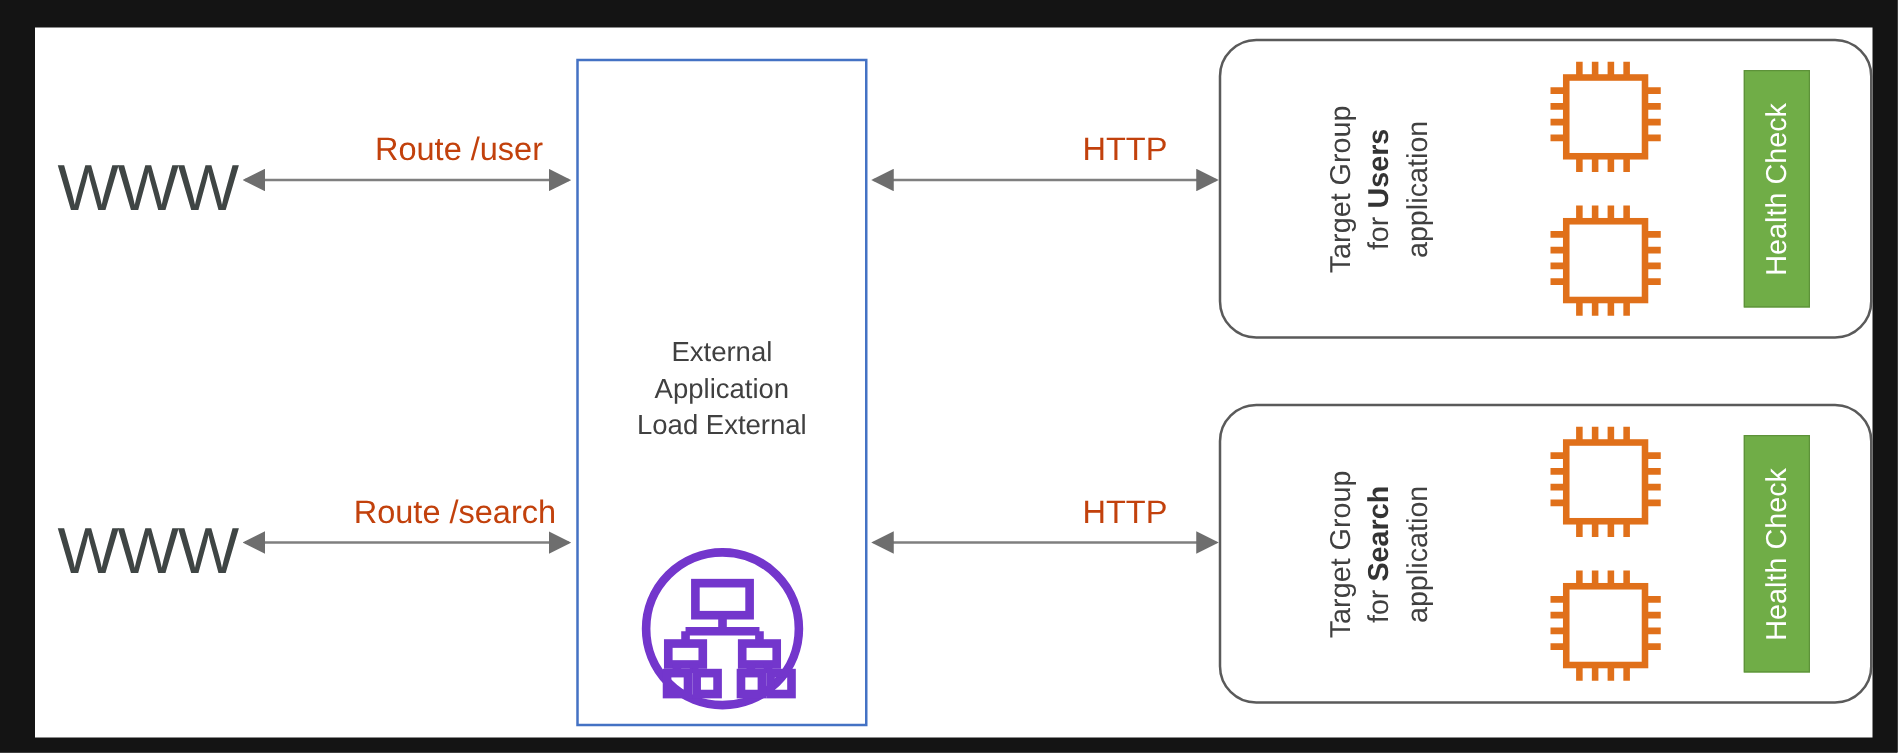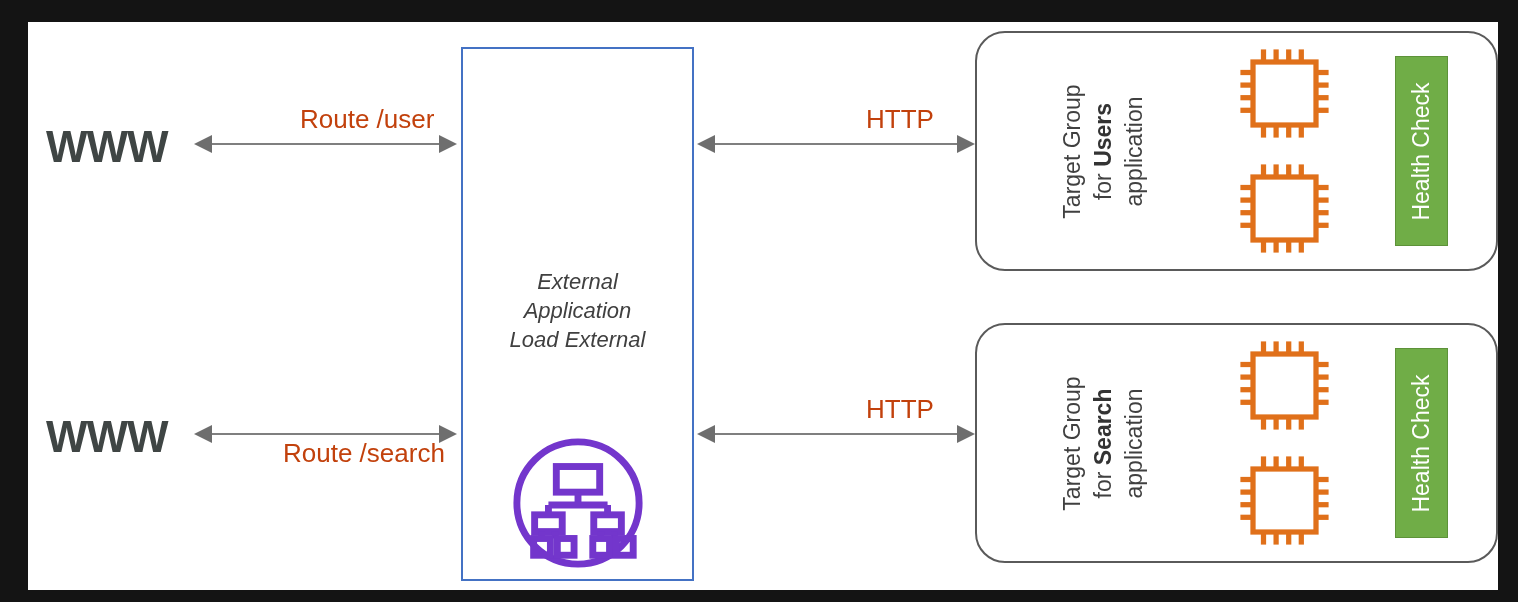--- a/index.html
+++ b/index.html
@@ -17,22 +17,22 @@
   #canvas {
     position: absolute;
     left: 28px; top: 22px;
     width: 1470px; height: 568px;
     background: #ffffff;
   }
 
   
   .www {
     position: absolute;
-    font-size: 44px;
-    font-weight: bold;
+    font-size: 52px;
+    font-weight: normal;
     color: #3F4544;
     letter-spacing: -1px;
     line-height: 1;
     white-space: nowrap;
   }
   #www-top    { left: 18px;  top: 103px; }
   #www-bottom { left: 18px;  top: 393px; }
 
   
   .arrow { position: absolute; }
@@ -55,21 +55,21 @@
     background: #ffffff;
   }
   #lb-title {
     position: absolute;
     left: 0; right: 0; top: 218px;
     text-align: center;
     font-size: 22px;
     line-height: 29px;
     color: #404040;
   }
-  #lb-title div { white-space: nowrap; font-style: italic; }
+  #lb-title div { white-space: nowrap; }
   #lb-icon {
     position: absolute;
     left: 50%; top: 385px;
     transform: translateX(-50%);
     width: 138px; height: 138px;
   }
 
   
   .tgroup {
     position: absolute;
@@ -162,21 +162,21 @@
           <marker id="ahR2" markerWidth="9" markerHeight="9" refX="8" refY="4.5" orient="auto">
             <path d="M0,0 L9,4.5 L0,9 Z" fill="#6E6E6E"></path>
           </marker>
           <marker id="ahL2" markerWidth="9" markerHeight="9" refX="1" refY="4.5" orient="auto">
             <path d="M9,0 L0,4.5 L9,9 Z" fill="#6E6E6E"></path>
           </marker>
         </defs>
         <line x1="8" y1="10" x2="267" y2="10" stroke="#7F7F7F" stroke-width="2" marker-start="url(#ahL2)" marker-end="url(#ahR2)"></line>
       </svg>
     </div>
-    <div class="edge-label" style="left:255px; top:374px;margin-top:44px;">Route /search</div>
+    <div class="edge-label" style="left:255px; top:374px;">Route /search</div>
 
     <div id="lb-box">
 
       <div id="lb-title">
         <div>External</div>
         <div>Application</div>
         <div>Load External</div>
       </div>
 
       <div id="lb-icon">

